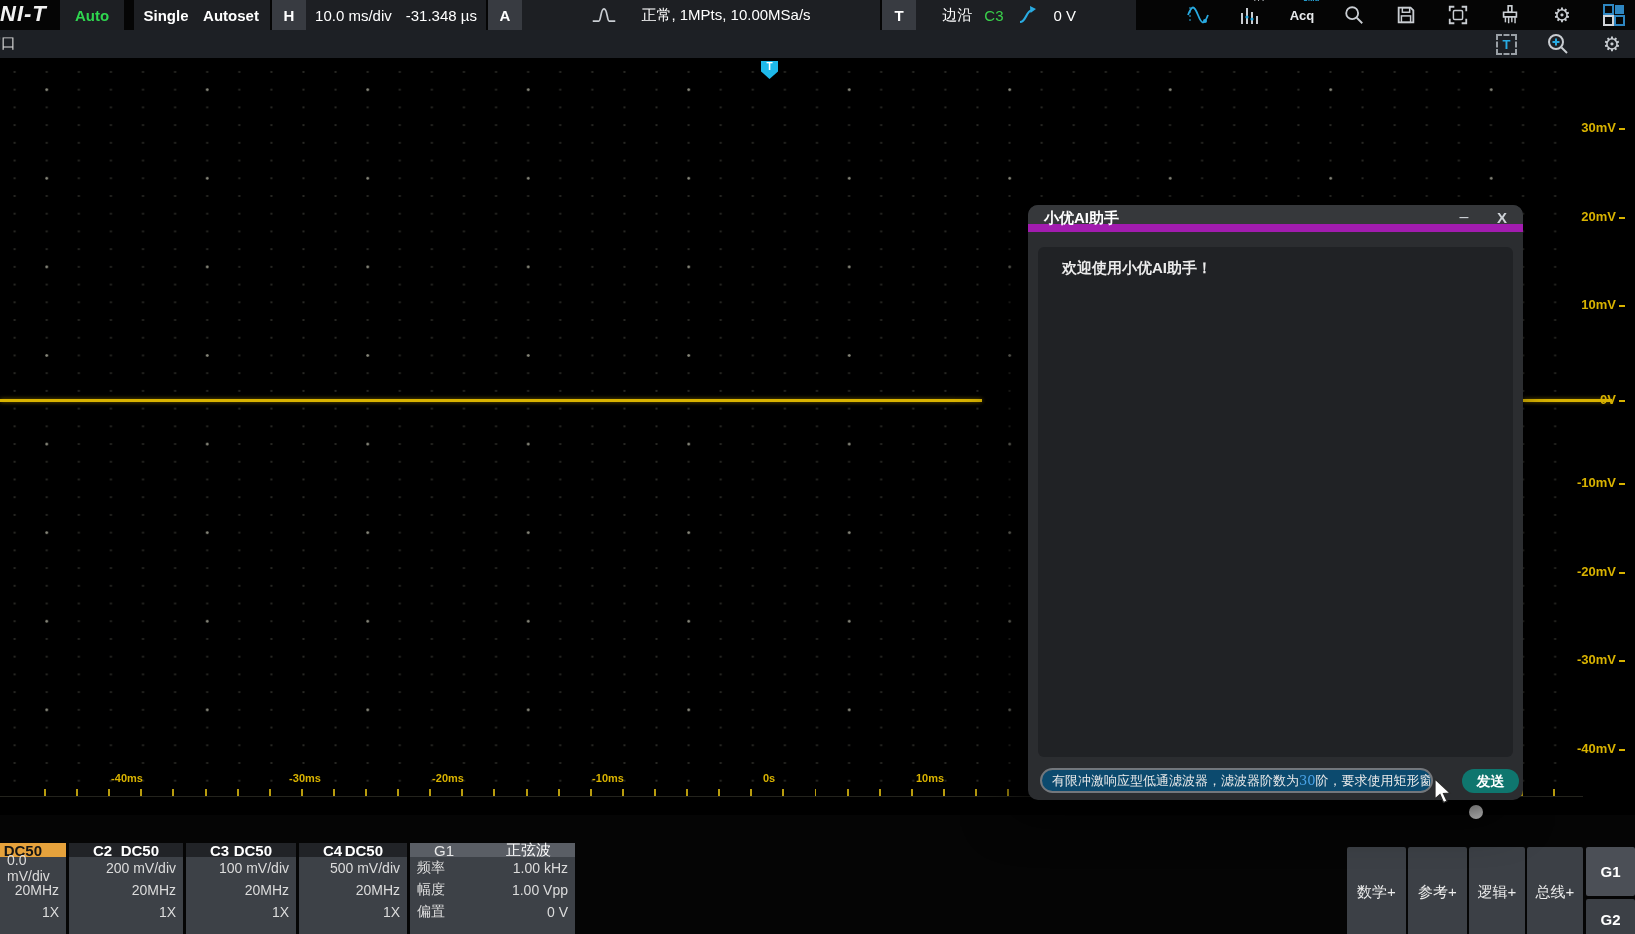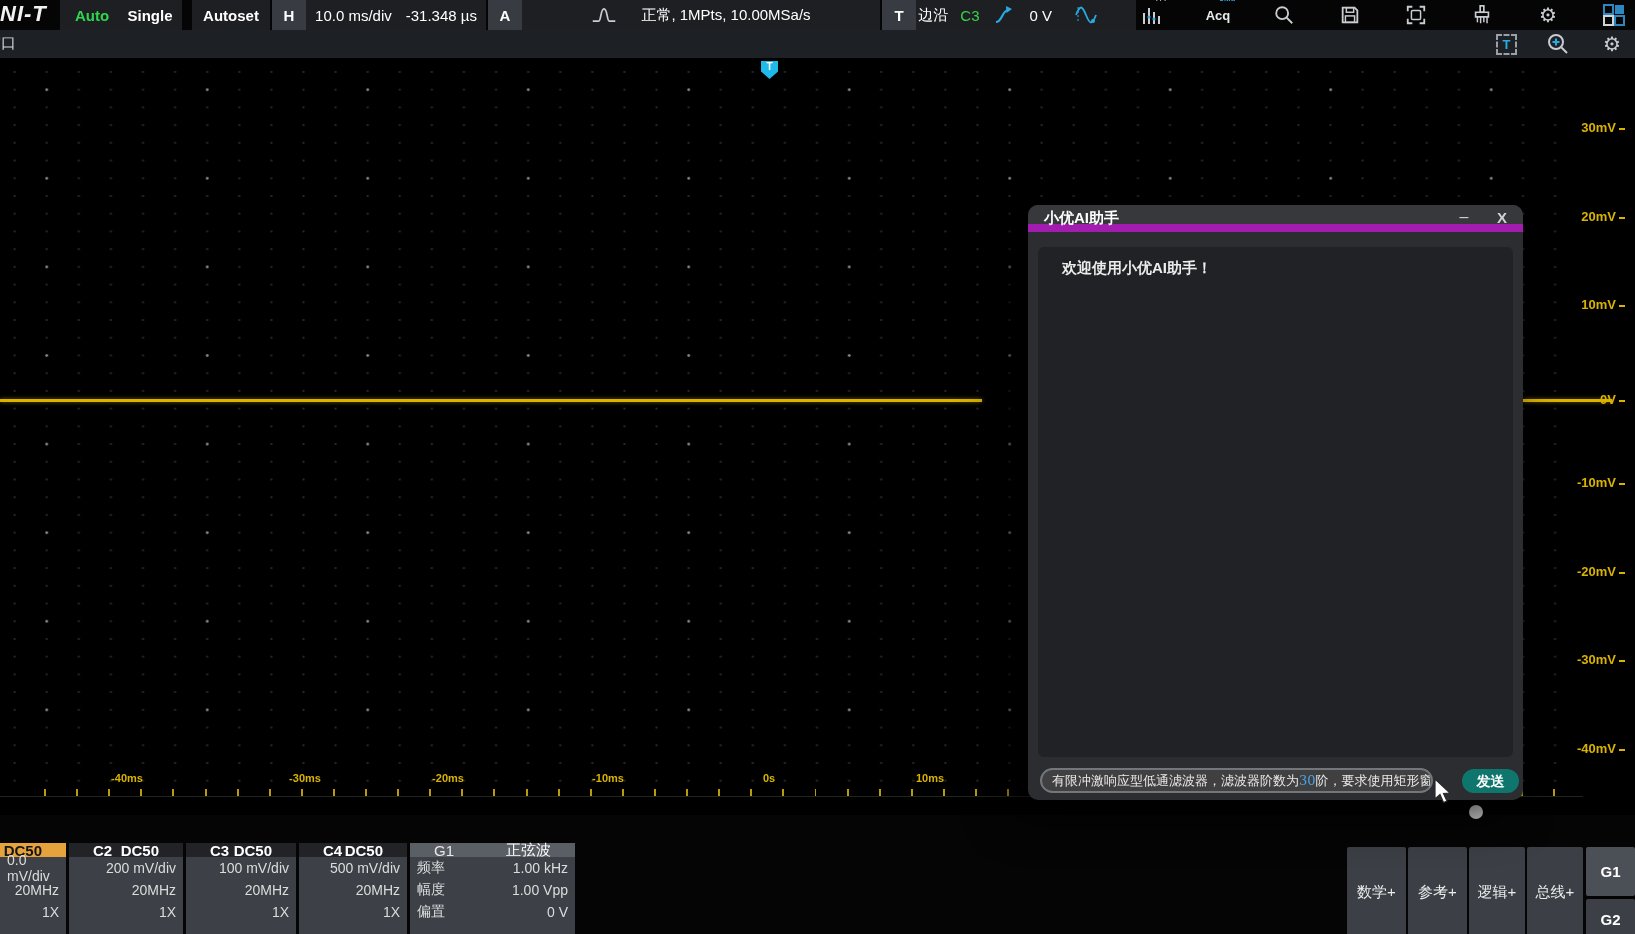--- a/index.html
+++ b/index.html
@@ -8,21 +8,21 @@
 
   
   .topbar { position:absolute; left:0; top:0; width:1635px; height:30px; background:#050505; z-index:6; }
   .tb-seg { position:absolute; top:0; height:30px; display:flex; align-items:center; justify-content:center;
             background:#1d1f23; color:#fff; font-weight:bold; font-size:15px; }
   .tb-logo { position:absolute; left:0; top:1px; color:#f2f2f2; font-weight:900; font-size:22px;
              font-style:italic; letter-spacing:1px; }
   .tb-badge { background:#383b41; }
   .tb-info { background:#1d1f23; font-weight:normal; }
   .tb-green { color:#2fd64f; }
-  .tb-icons { position:absolute; right:8px; top:0; height:30px; display:flex; align-items:center; gap:40px; }
+  .tb-icons { position:absolute; right:8px; top:0; height:30px; display:flex; align-items:center; gap:26px; }
   .tb-icon { width:26px; height:26px; display:flex; align-items:center; justify-content:center; color:#c9cdd2; }
   .acq-wrap { position:relative; color:#e8eaec; font-weight:bold; font-size:13px; }
   .acq-sup { position:absolute; top:-7px; right:-4px; font-size:7px; color:#29abe2; font-weight:bold; }
   .fft-wrap { position:relative; }
   .fft-sup { position:absolute; top:-6px; right:-2px; font-size:6px; color:#c9cdd2; font-weight:bold; }
   .gear-glyph { font-size:20px; line-height:20px; color:#c9cdd2; }
 
   
   .subbar { position:absolute; left:0; top:30px; width:1635px; height:28px; background:#1d2025; z-index:5; }
   .win-label { position:absolute; left:-14px; top:4px; color:#d8d8d8; font-size:15px; }
@@ -62,21 +62,21 @@
   .dlg-title-text { position:absolute; left:16px; top:4px; color:#fff; font-weight:bold; font-size:15px; }
   .dlg-min { position:absolute; left:424px; top:3px; width:24px; height:20px; color:#cfd3d8;
              font-size:16px; text-align:center; }
   .dlg-close { position:absolute; left:462px; top:4px; width:24px; height:20px; color:#cfd3d8;
                font-size:15px; font-weight:bold; text-align:center; }
   .dlg-content { position:absolute; left:10px; top:42px; width:475px; height:510px; background:#202225;
                  border-radius:6px; }
   .dlg-welcome { position:absolute; left:24px; top:12px; color:#ececec; font-size:15px; font-weight:600; }
   .dlg-input { position:absolute; left:12px; top:563px; width:393px; height:25px; border:2px solid #73777c;
                border-radius:13px; color:#e8e8e8; font-size:13px; line-height:21px; padding-left:10px;
-               white-space:nowrap; overflow:hidden; font-family:"DejaVu Serif", serif; background:#404040; }
+               white-space:nowrap; overflow:hidden; font-family:"DejaVu Serif", serif; background:#0c4a6e; }
   .dlg-input .hl { color:#4aa3e8; }
   .dlg-send { position:absolute; left:434px; top:564px; width:57px; height:24px; background:#0f766e;
               border-radius:12px; color:#fff; font-weight:bold; font-size:14px; text-align:center;
               line-height:24px; }
 
   
   .bottom { position:absolute; left:0; top:815px; width:1635px; height:119px; background:#050505; overflow:hidden; }
   .panel { position:absolute; top:28px; height:92px; background:#3d4147; }
   .p-head { height:14px; background:#212327; color:#fff; font-weight:bold; font-size:15px;
             display:flex; align-items:center; justify-content:space-between; padding:0 24px; }
@@ -94,41 +94,41 @@
                 background:#e2e2e2; z-index:4; }
 
   .cursor { position:absolute; left:1432px; top:778px; z-index:30; }
 </style>
 </head>
 <body>
 
 <div class="topbar">
   <div class="tb-logo">NI-T</div>
   <div class="tb-seg tb-green" style="left:60px;width:64px;">Auto</div>
-  <div class="tb-seg" style="left:118px;width:64px;">Single</div>
+  <div class="tb-seg" style="left:134px;width:64px;">Single</div>
   <div class="tb-seg" style="left:192px;width:78px;">Autoset</div>
 
   <div class="tb-seg tb-badge" style="left:272px;width:34px;">H</div>
   <div class="tb-seg tb-info" style="left:306px;width:180px;gap:14px;">
     <span>10.0 ms/div</span>
     <span>-31.348 µs</span>
   </div>
 
   <div class="tb-seg tb-badge" style="left:488px;width:34px;">A</div>
   <div class="tb-seg tb-info" style="left:522px;width:358px;gap:24px;">
     <span class="tb-icon">
       <svg width="30" height="24" viewBox="0 0 30 24">
           <path d="M2 19 L9 19 C11.5 19 11 5 15 5 C19 5 18.5 19 21 19 L28 19" fill="none" stroke="#c9cdd2" stroke-width="2"></path>
         </svg>
     </span>
     <span>正常,  1MPts,  10.00MSa/s</span>
   </div>
 
   <div class="tb-seg tb-badge" style="left:882px;width:34px;">T</div>
-  <div class="tb-seg tb-info" style="left:916px;width:220px;gap:12px;justify-content:flex-end;padding-right:84px;">
+  <div class="tb-seg tb-info" style="left:916px;width:220px;gap:12px;justify-content:flex-end;padding-right:60px;">
     <span style="font-weight:normal;">边沿</span>
     <span style="color:#3ad24b;font-weight:normal;">C3</span>
     <span class="tb-icon">
       <svg width="22" height="22" viewBox="0 0 22 22">
           <path d="M3 18 C9 18 9 7 15 6" fill="none" stroke="#29abe2" stroke-width="2.2"></path>
           <polygon points="13,2 19,5 13.5,9" fill="#29abe2"></polygon>
         </svg>
     </span>
     <span style="font-weight:normal;">0 V</span>
   </div>

